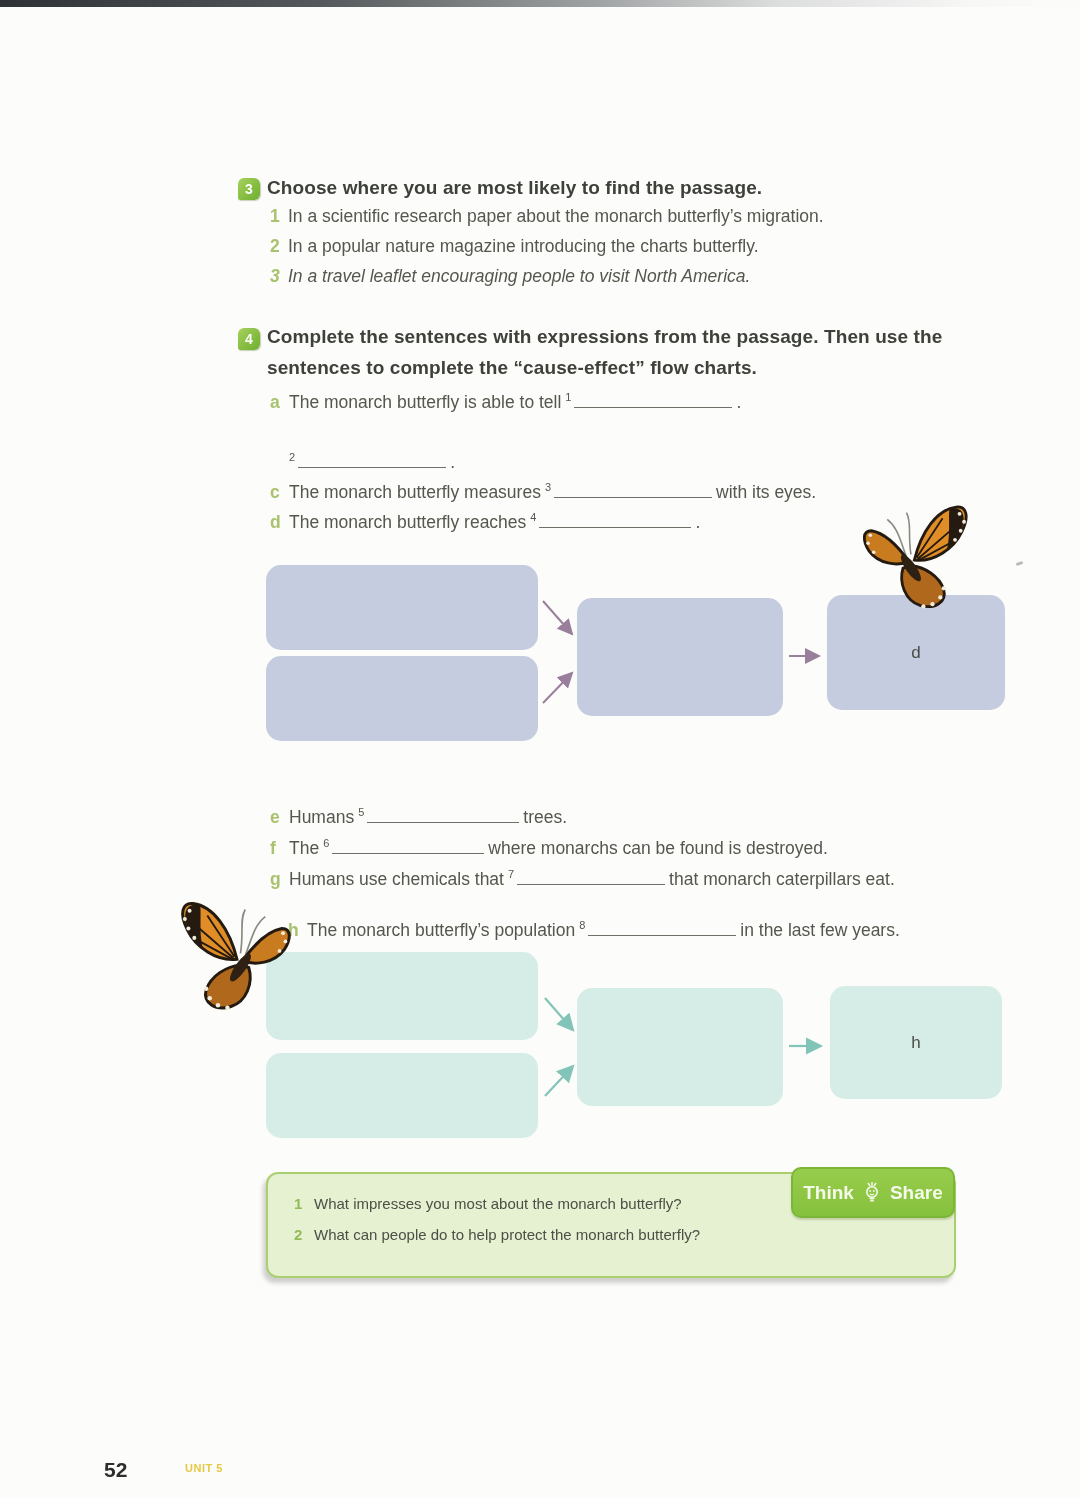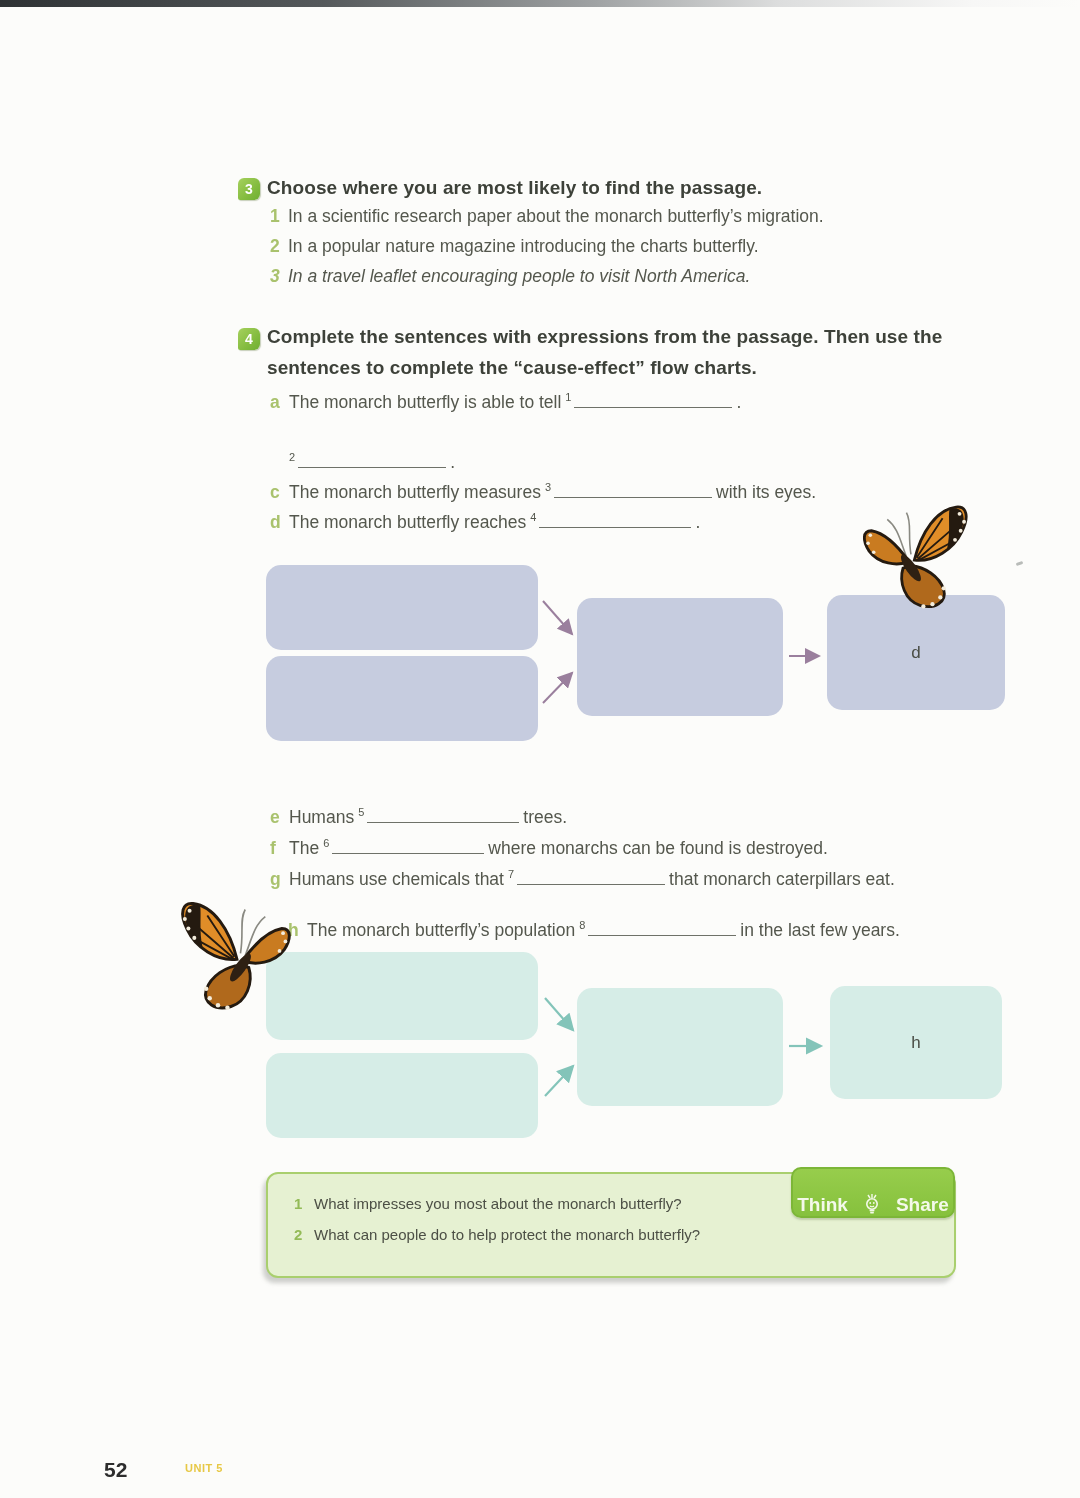--- a/index.html
+++ b/index.html
@@ -50,21 +50,21 @@
   
   .think-box{
     position:absolute;left:266px;top:1172px;width:686px;height:102px;
     background:#e6f1d2;border:2.5px solid #a9cf6e;border-radius:12px;
     box-shadow:-3px 5px 4px rgba(150,152,148,.45);
   }
   .think-tab{
     position:absolute;left:791px;top:1167px;width:160px;height:47px;
     background:linear-gradient(180deg,#97cd4c 0%,#86c13d 100%);
     border:2px solid #7cb637;border-radius:10px;
-    display:flex;align-items:flex-end;justify-content:center;gap:16px;
+    display:flex;align-items:center;justify-content:center;gap:10px;
     color:#f4f9ea;font-weight:bold;font-size:19px;
     box-shadow:0 2px 2px rgba(120,140,90,.35);
   }
   .think-line{
     position:absolute;font-size:15px;color:#4c4f45;white-space:nowrap;
   }
   .think-num{display:inline-block;width:20px;color:#93bb57;font-weight:bold;}
   .footer-page{
     position:absolute;left:104px;top:1458px;font-size:21px;font-weight:bold;color:#2d2d2d;
   }

